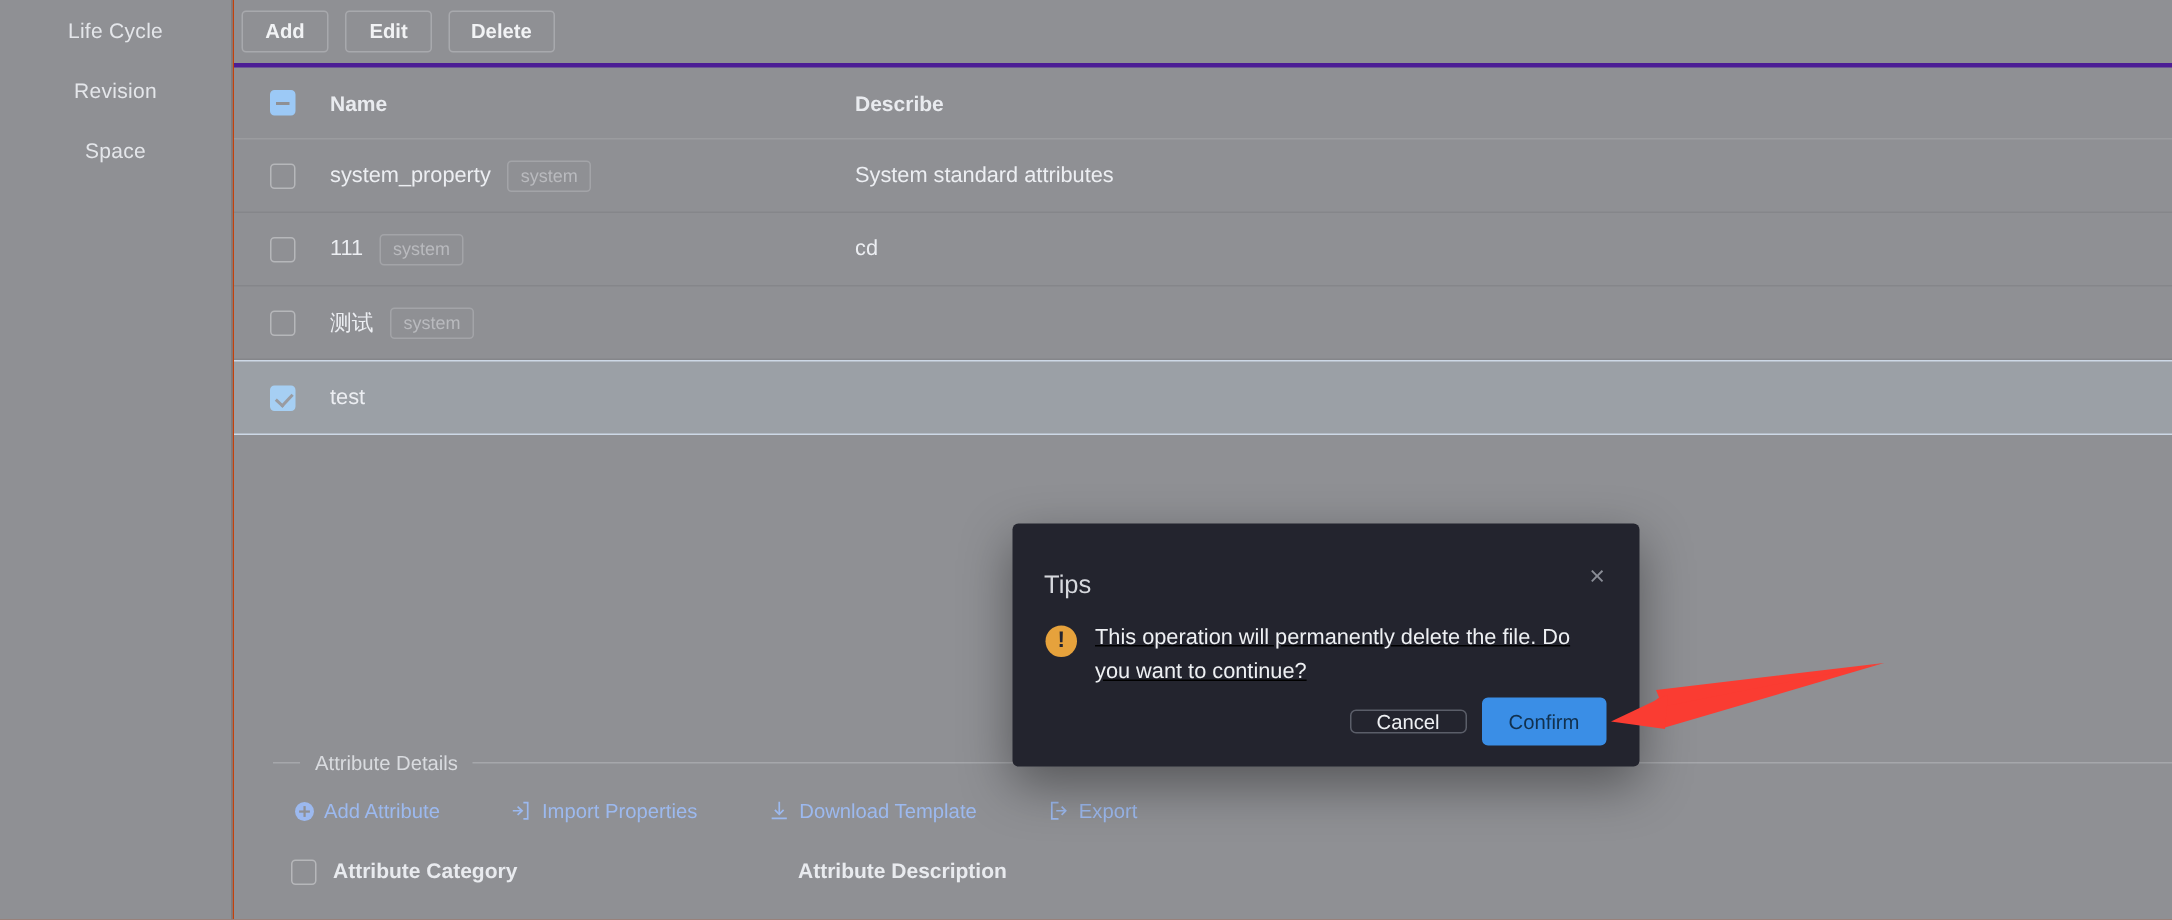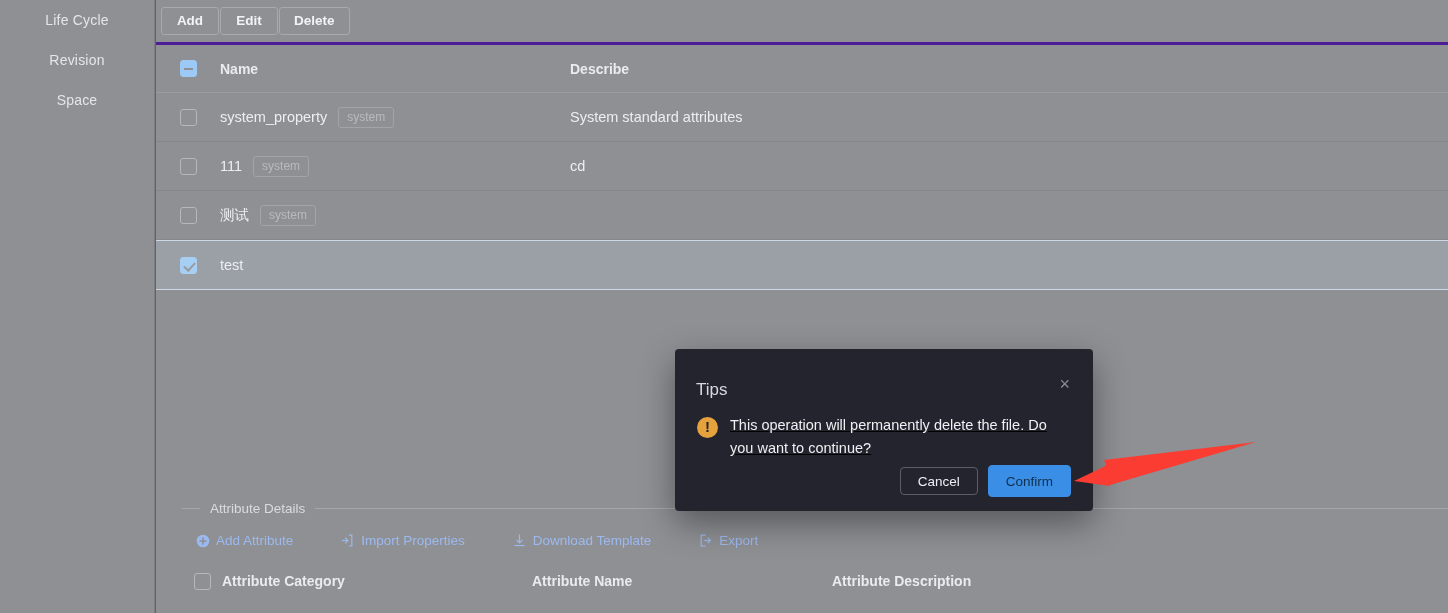--- a/index.html
+++ b/index.html
@@ -45,21 +45,21 @@
     position: absolute;
     left: 156px; top: 0;
     width: 1292px; height: 613px;
     background: #8f9094;
   }
 
   .toolbar {
     height: 42px;
     display: flex;
     align-items: center;
-    gap: 1px;
+    gap: 11px;
     padding-left: 5px;
   }
   .tb-btn {
     height: 28px;
     min-width: 58px;
     padding: 0 14px;
     border: 1px solid #a8a9ad;
     border-radius: 3px;
     background: transparent;
     color: #f2f3f5;
@@ -273,21 +273,21 @@
     line-height: 23px;
   }
   .dlg-foot {
     position: absolute;
     right: 22px; bottom: 14px;
     display: flex;
     gap: 10px;
     align-items: center;
   }
   .btn-cancel {
-    height: 28px;
+    height: 16px;
     padding: 0 17px;
     background: transparent;
     border: 1px solid #5b5e69;
     border-radius: 4px;
     color: #eef0f3;
     font-size: 13.5px;
     font-family: "Liberation Sans", sans-serif;
     cursor: pointer;
   }
   .btn-confirm {
@@ -446,23 +446,20 @@
 
       </div>
 
       <div class="bottom-head">
         <div class="bh-check">
           <span class="chk"></span>
         </div>
         <div class="bh-cat">
           <span class="lbl">Attribute Category</span>
         </div>
-        <div class="bh-name">
-          <span class="lbl">Attribute Name</span>
-        </div>
         <div class="bh-desc">
           <span class="lbl">Attribute Description</span>
         </div>
       </div>
     </div>
 
   </div>
 
   <div class="dialog">
     <div class="dlg-head">

